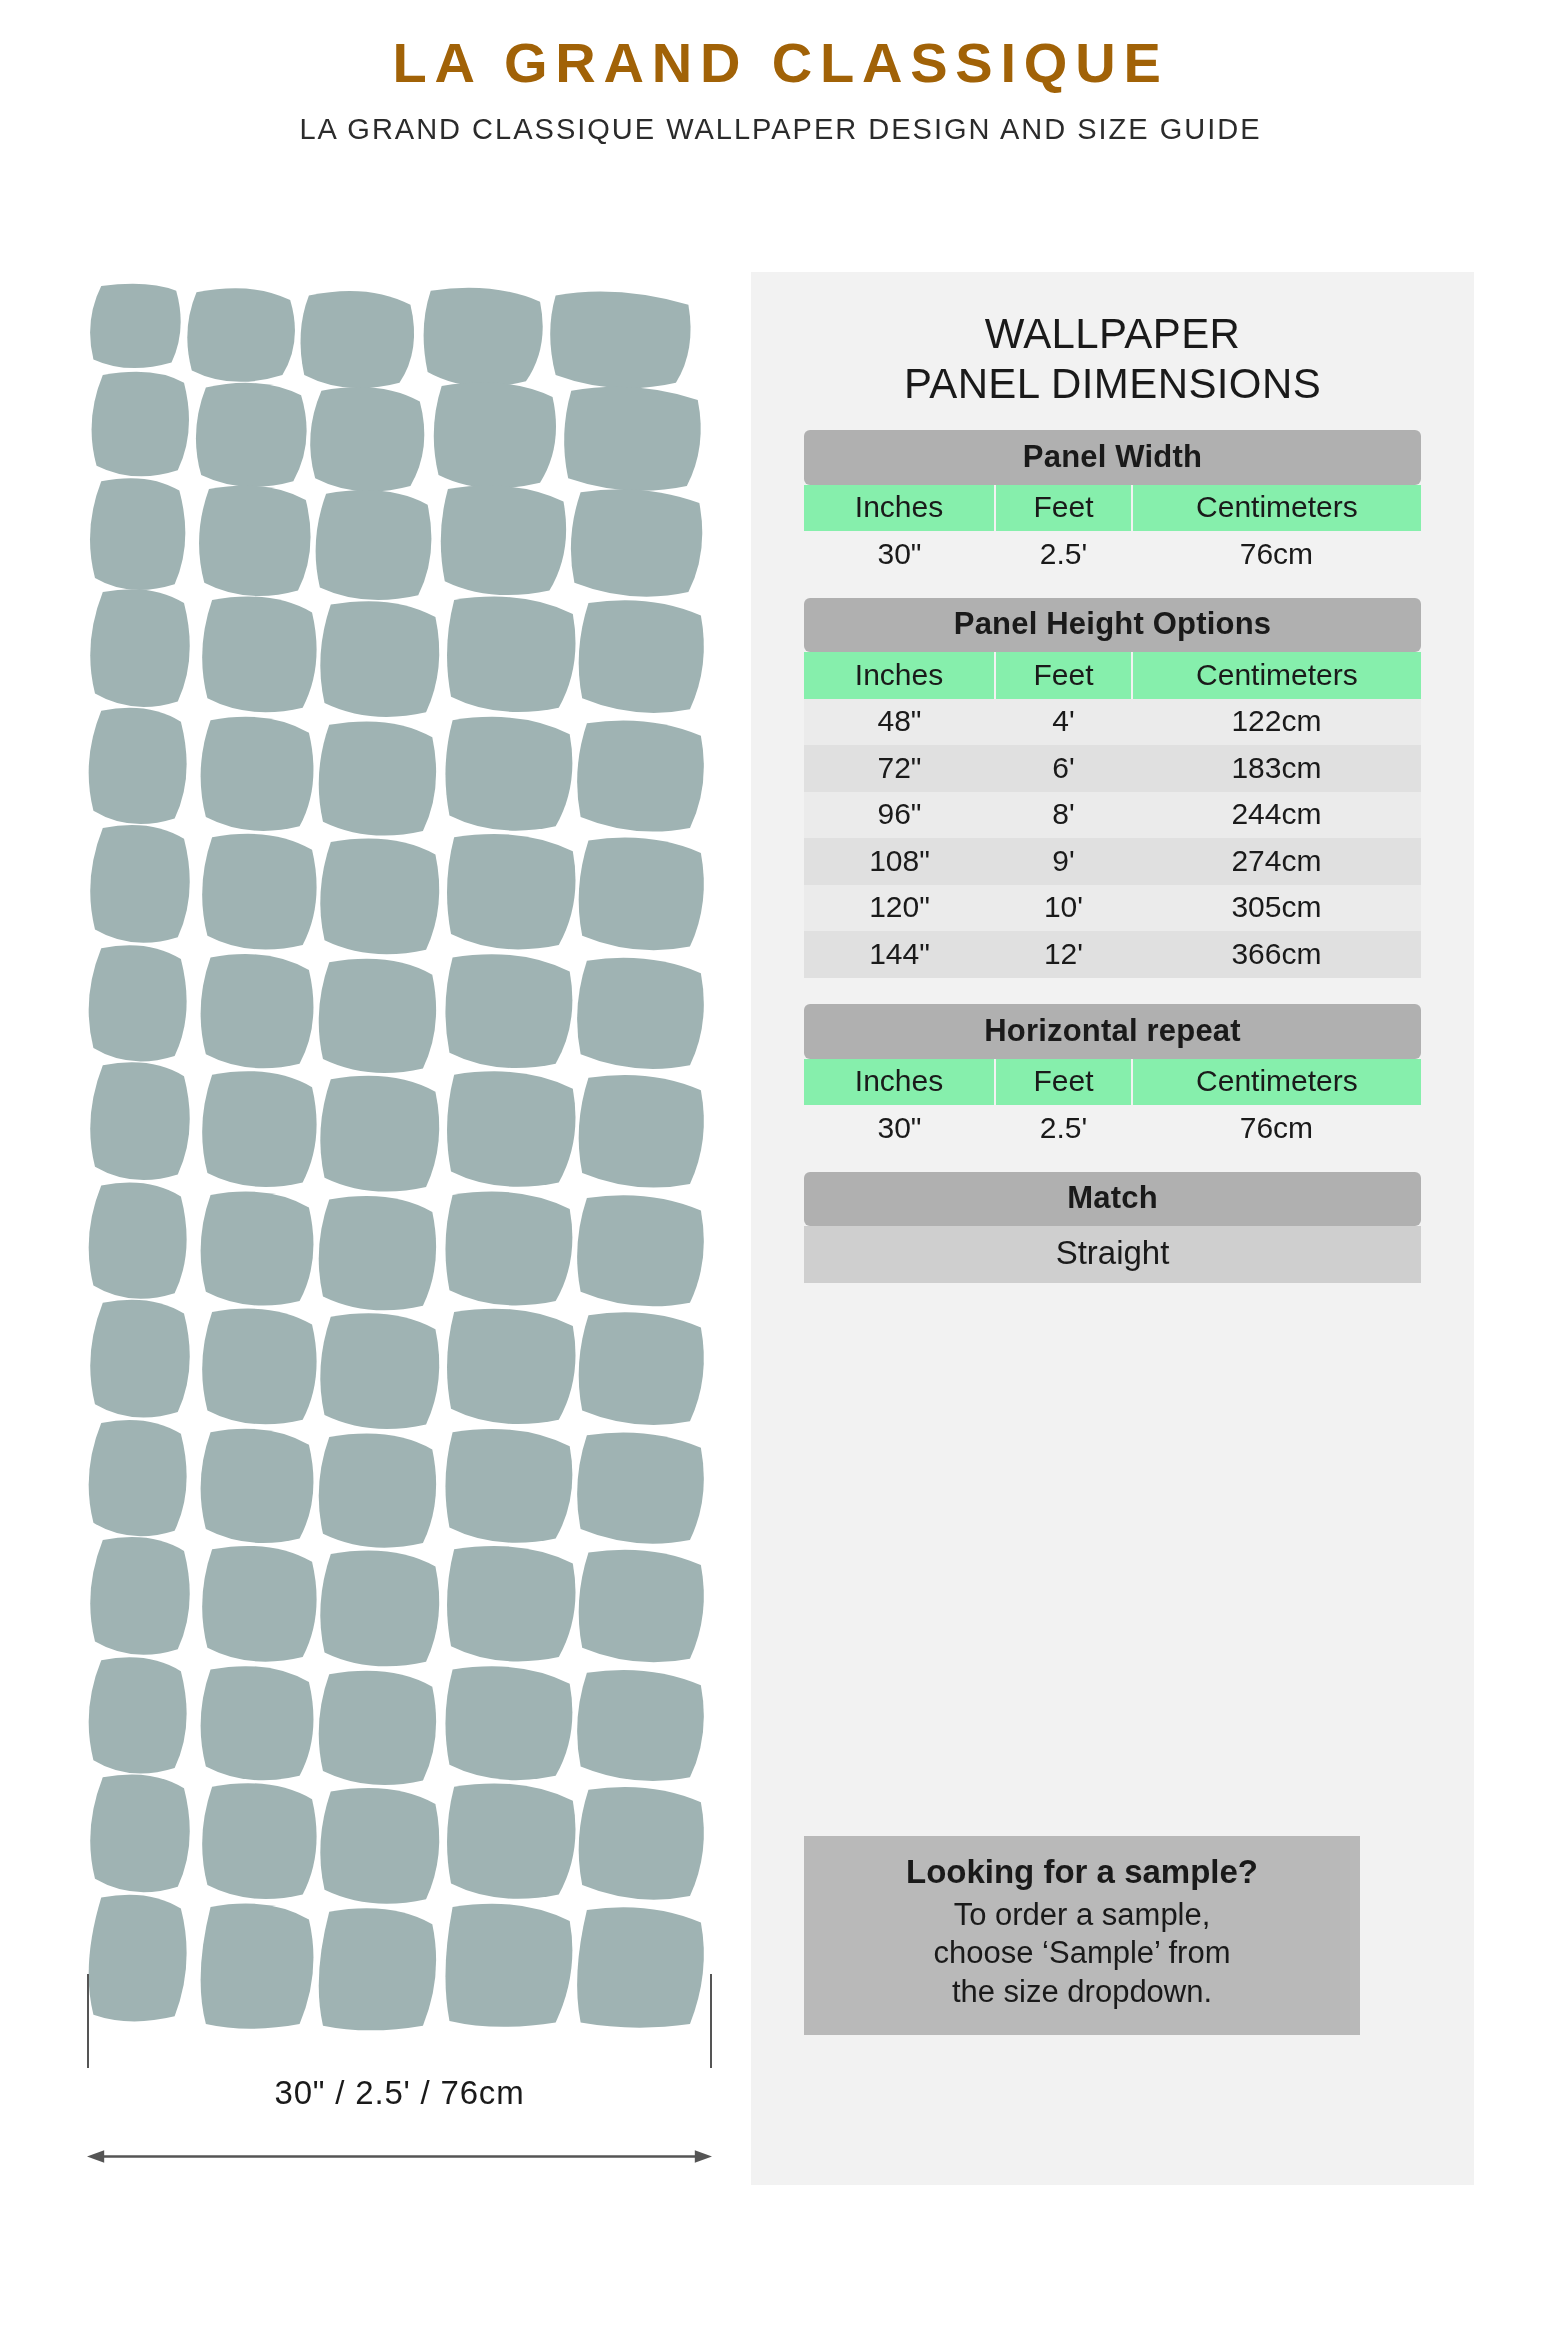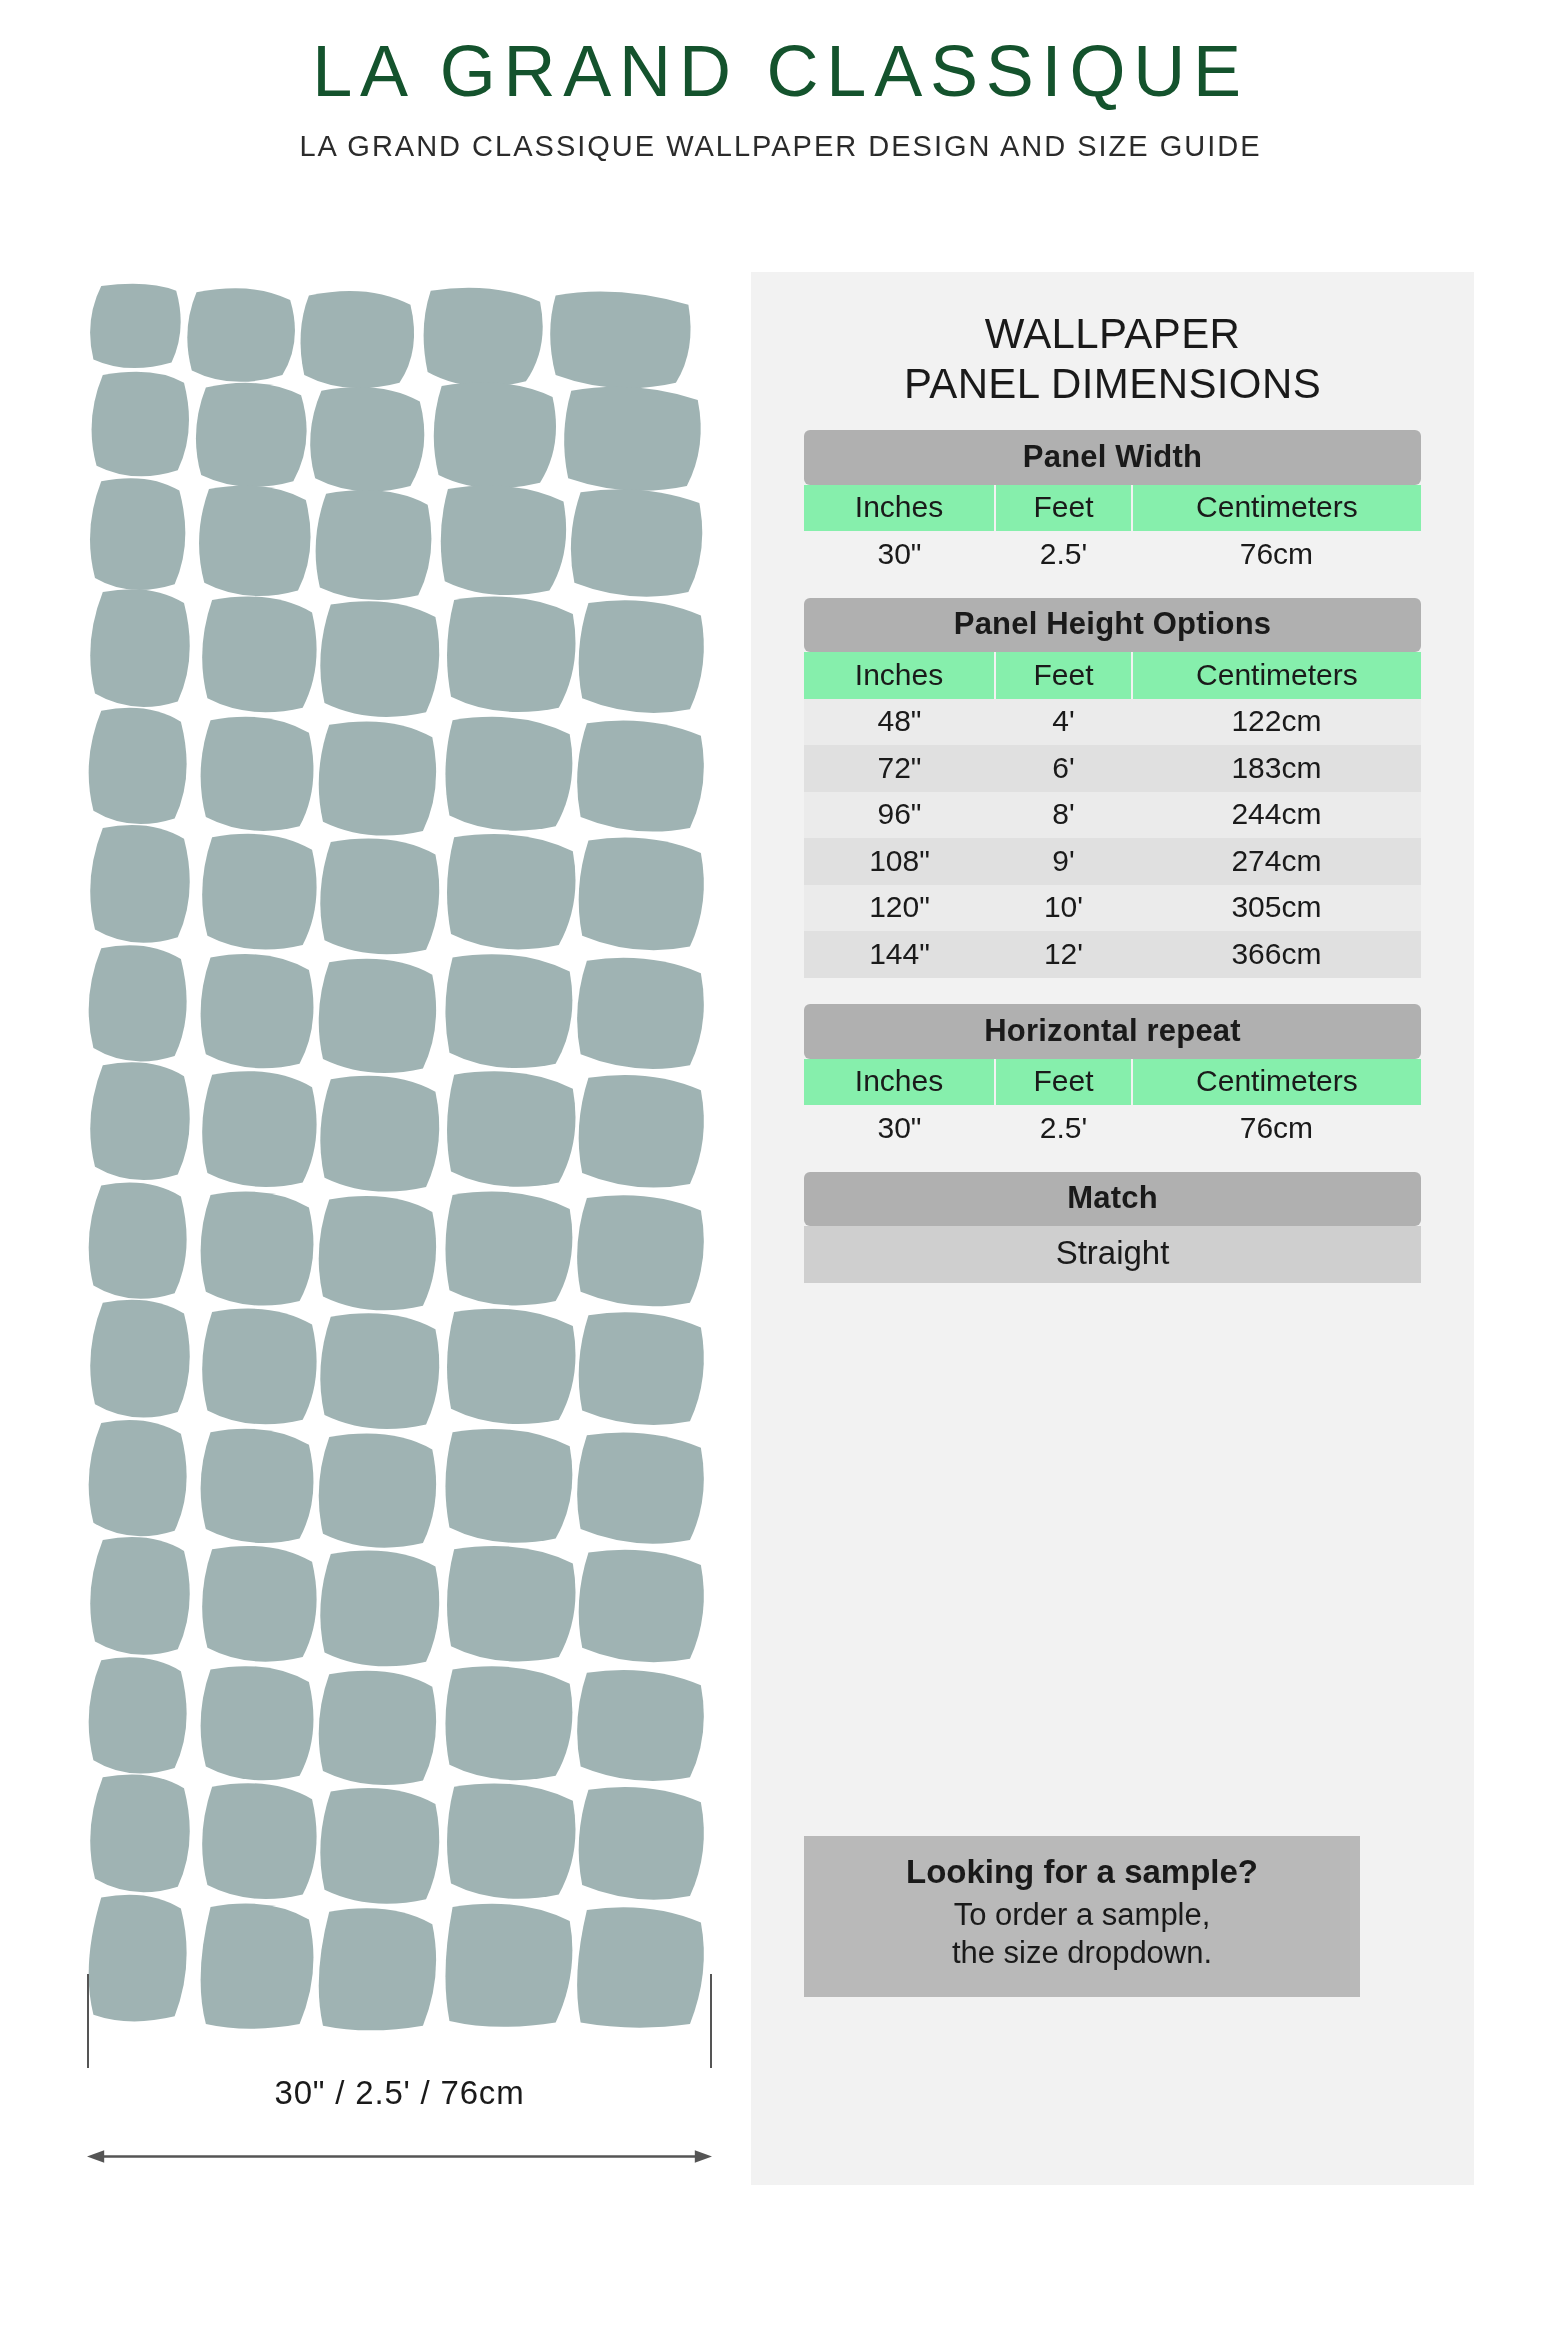--- a/index.html
+++ b/index.html
@@ -17,25 +17,25 @@
   }
 
   
   .header {
     width: 100%;
     text-align: center;
     padding-top: 34px;
   }
   .brand-title {
     font-family: "Liberation Sans", sans-serif;
-    font-weight: 400;
-    font-size: 72px;
+    font-weight: 700;
+    font-size: 56px;
     letter-spacing: 7.8px;
     line-height: 1.05;
-    color: #14532d;
+    color: #a16207;
   }
   .brand-subtitle {
     font-weight: 300;
     font-size: 29px;
     letter-spacing: 2px;
     color: #2b2b2b;
     margin-top: 20px;
   }
 
   
@@ -403,18 +403,19 @@
       <div class="spacer-sm"></div>
 
       <div class="sect-head">Match</div>
       <div class="match-value">Straight</div>
 
     </div>
 
     <div class="sample-box">
       <div class="sample-title">Looking for a sample?</div>
       <div class="sample-text">To order a sample,</div>
+      <div class="sample-text">choose ‘Sample’ from</div>
       <div class="sample-text">the size dropdown.</div>
     </div>
   </div>
 
 </div>
 
 
 </body></html>

